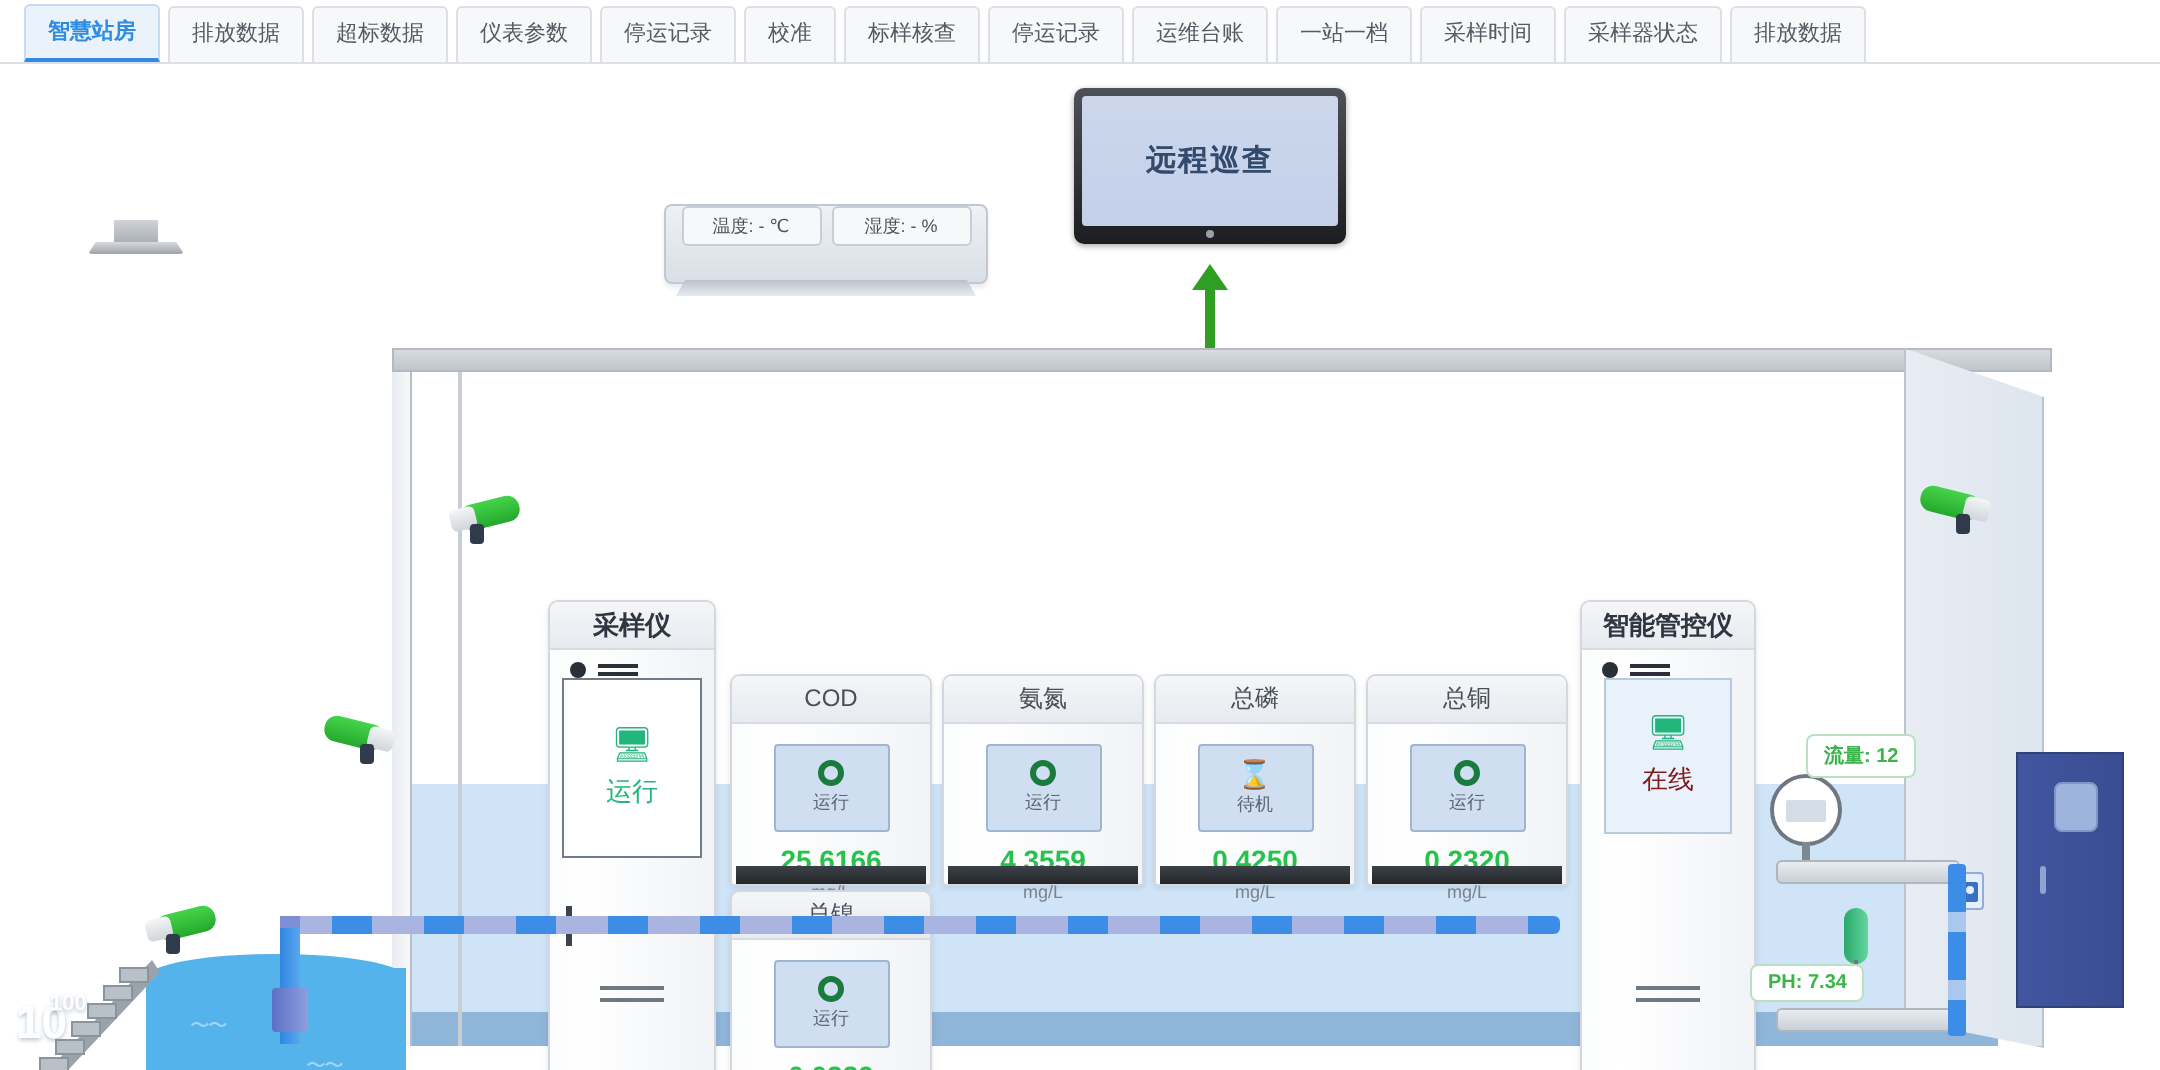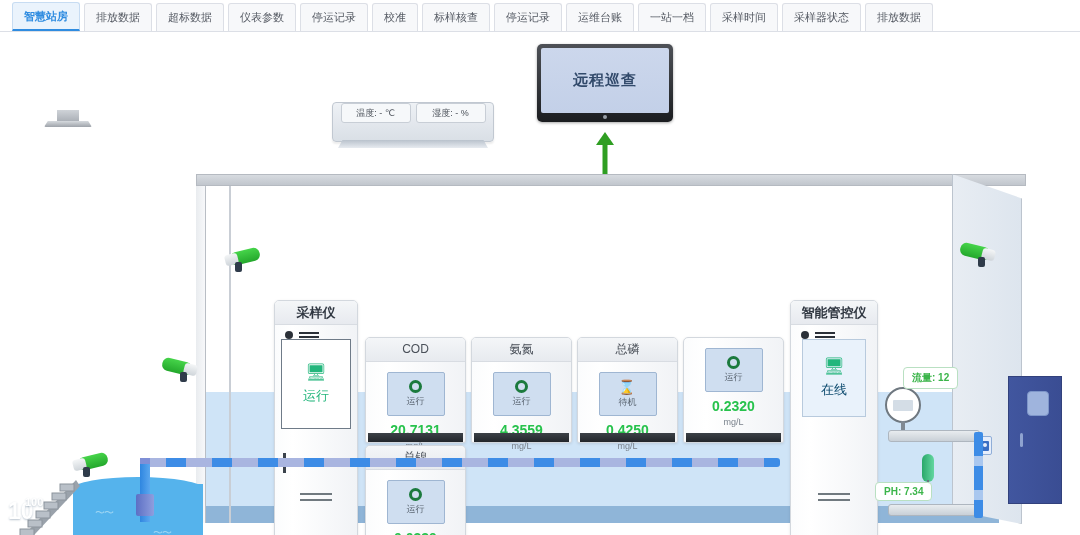--- a/index.html
+++ b/index.html
@@ -208,21 +208,21 @@
   
   .big-panel {
     width: 64px; height: 78px; margin: 14px auto 0;
     background: #e9f2fb; border: 1px solid #b8cadd;
     display: flex; flex-direction: column; align-items: center; justify-content: center;
     gap: 6px;
   }
   .big-panel.plain { background: #ffffff; border: 1px solid #6f7b88; width: 70px; height: 90px; }
   .screen-glyph { font-size: 17px; color: #23b67c; line-height: 1; }
   .big-state { font-size: 13px; color: #23b67c; }
-  .big-state.blue { color: #0c4a6e; }
+  .big-state.blue { color: #7f1d1d; }
   .cab-dotrow { position: absolute; left: 10px; top: 30px; display: flex; align-items: center; gap: 6px; }
   .cab-dot { width: 8px; height: 8px; border-radius: 50%; background: #2b3038; }
   .cab-lines { display: flex; flex-direction: column; gap: 2px; }
   .cab-lines i { display: block; width: 20px; height: 2px; background: #2b3038; }
   .cab-grill { position: absolute; left: 50%; margin-left: -16px; display: flex; flex-direction: column; gap: 4px; }
   .cab-grill i { display: block; width: 32px; height: 2px; background: #70797f; }
   .cab-slot { position: absolute; width: 3px; height: 20px; background: #3b434c; }
 
   
   #tank-water {
@@ -391,21 +391,21 @@
       </div>
 
   </div>
 
   <div class="cabinet" style="left:365px; top:305px; width:101px; height:106px;">
     <div class="cabinet-head">COD</div>
     <div class="meter-panel">
       <span class="ring"></span>
       <span class="state-text">运行</span>
     </div>
-    <div class="meter-value">20.7131</div>
+    <div class="meter-value">25.6166</div>
     <div class="meter-unit">mg/L</div>
     <div class="cabinet-foot"></div>
   </div>
 
   <div class="cabinet" style="left:365px; top:413px; width:101px; height:106px;">
     <div class="cabinet-head">总镍</div>
     <div class="meter-panel">
       <span class="ring"></span>
       <span class="state-text">运行</span>
     </div>
@@ -429,20 +429,21 @@
     <div class="meter-panel">
       <span class="hourglass">⌛</span>
       <span class="state-text">待机</span>
     </div>
     <div class="meter-value">0.4250</div>
     <div class="meter-unit">mg/L</div>
     <div class="cabinet-foot"></div>
   </div>
 
   <div class="cabinet" style="left:683px; top:305px; width:101px; height:106px;">
+    <div class="cabinet-head">总铜</div>
     <div class="meter-panel">
       <span class="ring"></span>
       <span class="state-text">运行</span>
     </div>
     <div class="meter-value">0.2320</div>
     <div class="meter-unit">mg/L</div>
     <div class="cabinet-foot"></div>
   </div>
 
   <div class="cabinet" style="left:790px; top:268px; width:88px; height:248px;">

